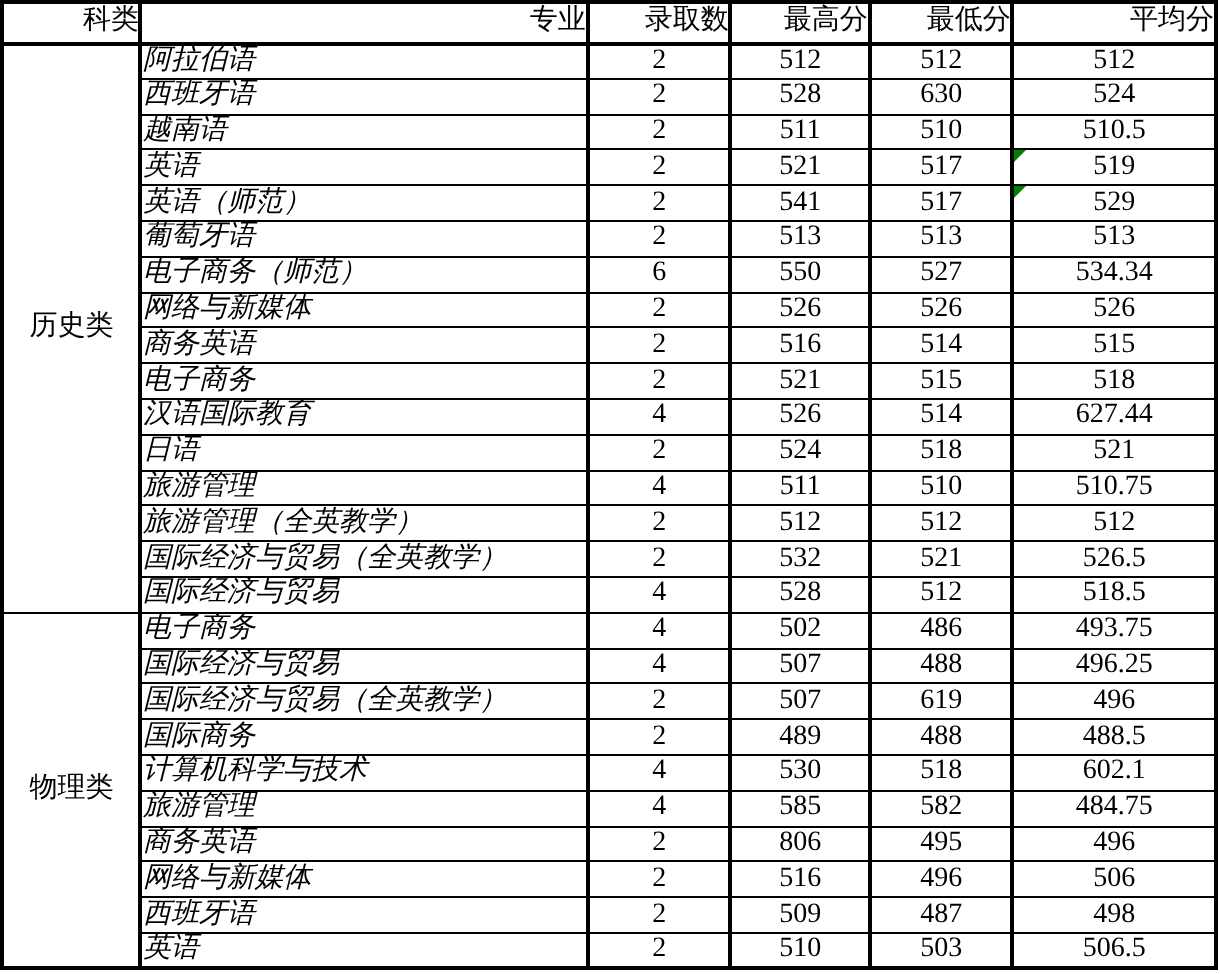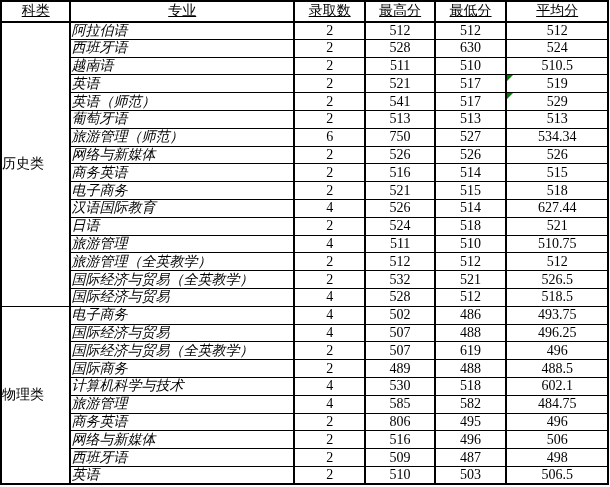--- a/index.html
+++ b/index.html
@@ -27,26 +27,25 @@
     font-weight: normal;
     color: #000;
     white-space: nowrap;
     overflow: hidden;
     line-height: 1;
   }
   #score-table thead tr { height: 20.5px; }
   #score-table tbody tr { height: 17.8px; }
   #score-table thead th {
     border-bottom: 2px solid #000;
+    text-align: right;
+    vertical-align: middle;
+  }
+  td.cat-cell {
     text-align: center;
-    vertical-align: middle;
-    text-decoration: underline;
-  }
-  td.cat-cell {
-    text-align: left;
     vertical-align: middle;
     letter-spacing: 0px;
   }
   td.major-cell {
     text-align: left;
     padding-left: 3px;
     vertical-align: middle;
     font-style: italic;
   }
   td.num-cell {
@@ -125,23 +124,23 @@
         <td class="num-cell">529<span class="flag" style="border-top-color: rgb(0, 128, 0);"></span></td>
       </tr>
       <tr>
         <td class="major-cell">葡萄牙语</td>
         <td class="num-cell">2</td>
         <td class="num-cell">513</td>
         <td class="num-cell">513</td>
         <td class="num-cell">513</td>
       </tr>
       <tr>
-        <td class="major-cell">旅游管理（师范）</td>
+        <td class="major-cell">电子商务（师范）</td>
         <td class="num-cell">6</td>
-        <td class="num-cell">750</td>
+        <td class="num-cell">550</td>
         <td class="num-cell">527</td>
         <td class="num-cell">534.34</td>
       </tr>
       <tr>
         <td class="major-cell">网络与新媒体</td>
         <td class="num-cell">2</td>
         <td class="num-cell">526</td>
         <td class="num-cell">526</td>
         <td class="num-cell">526</td>
       </tr>

